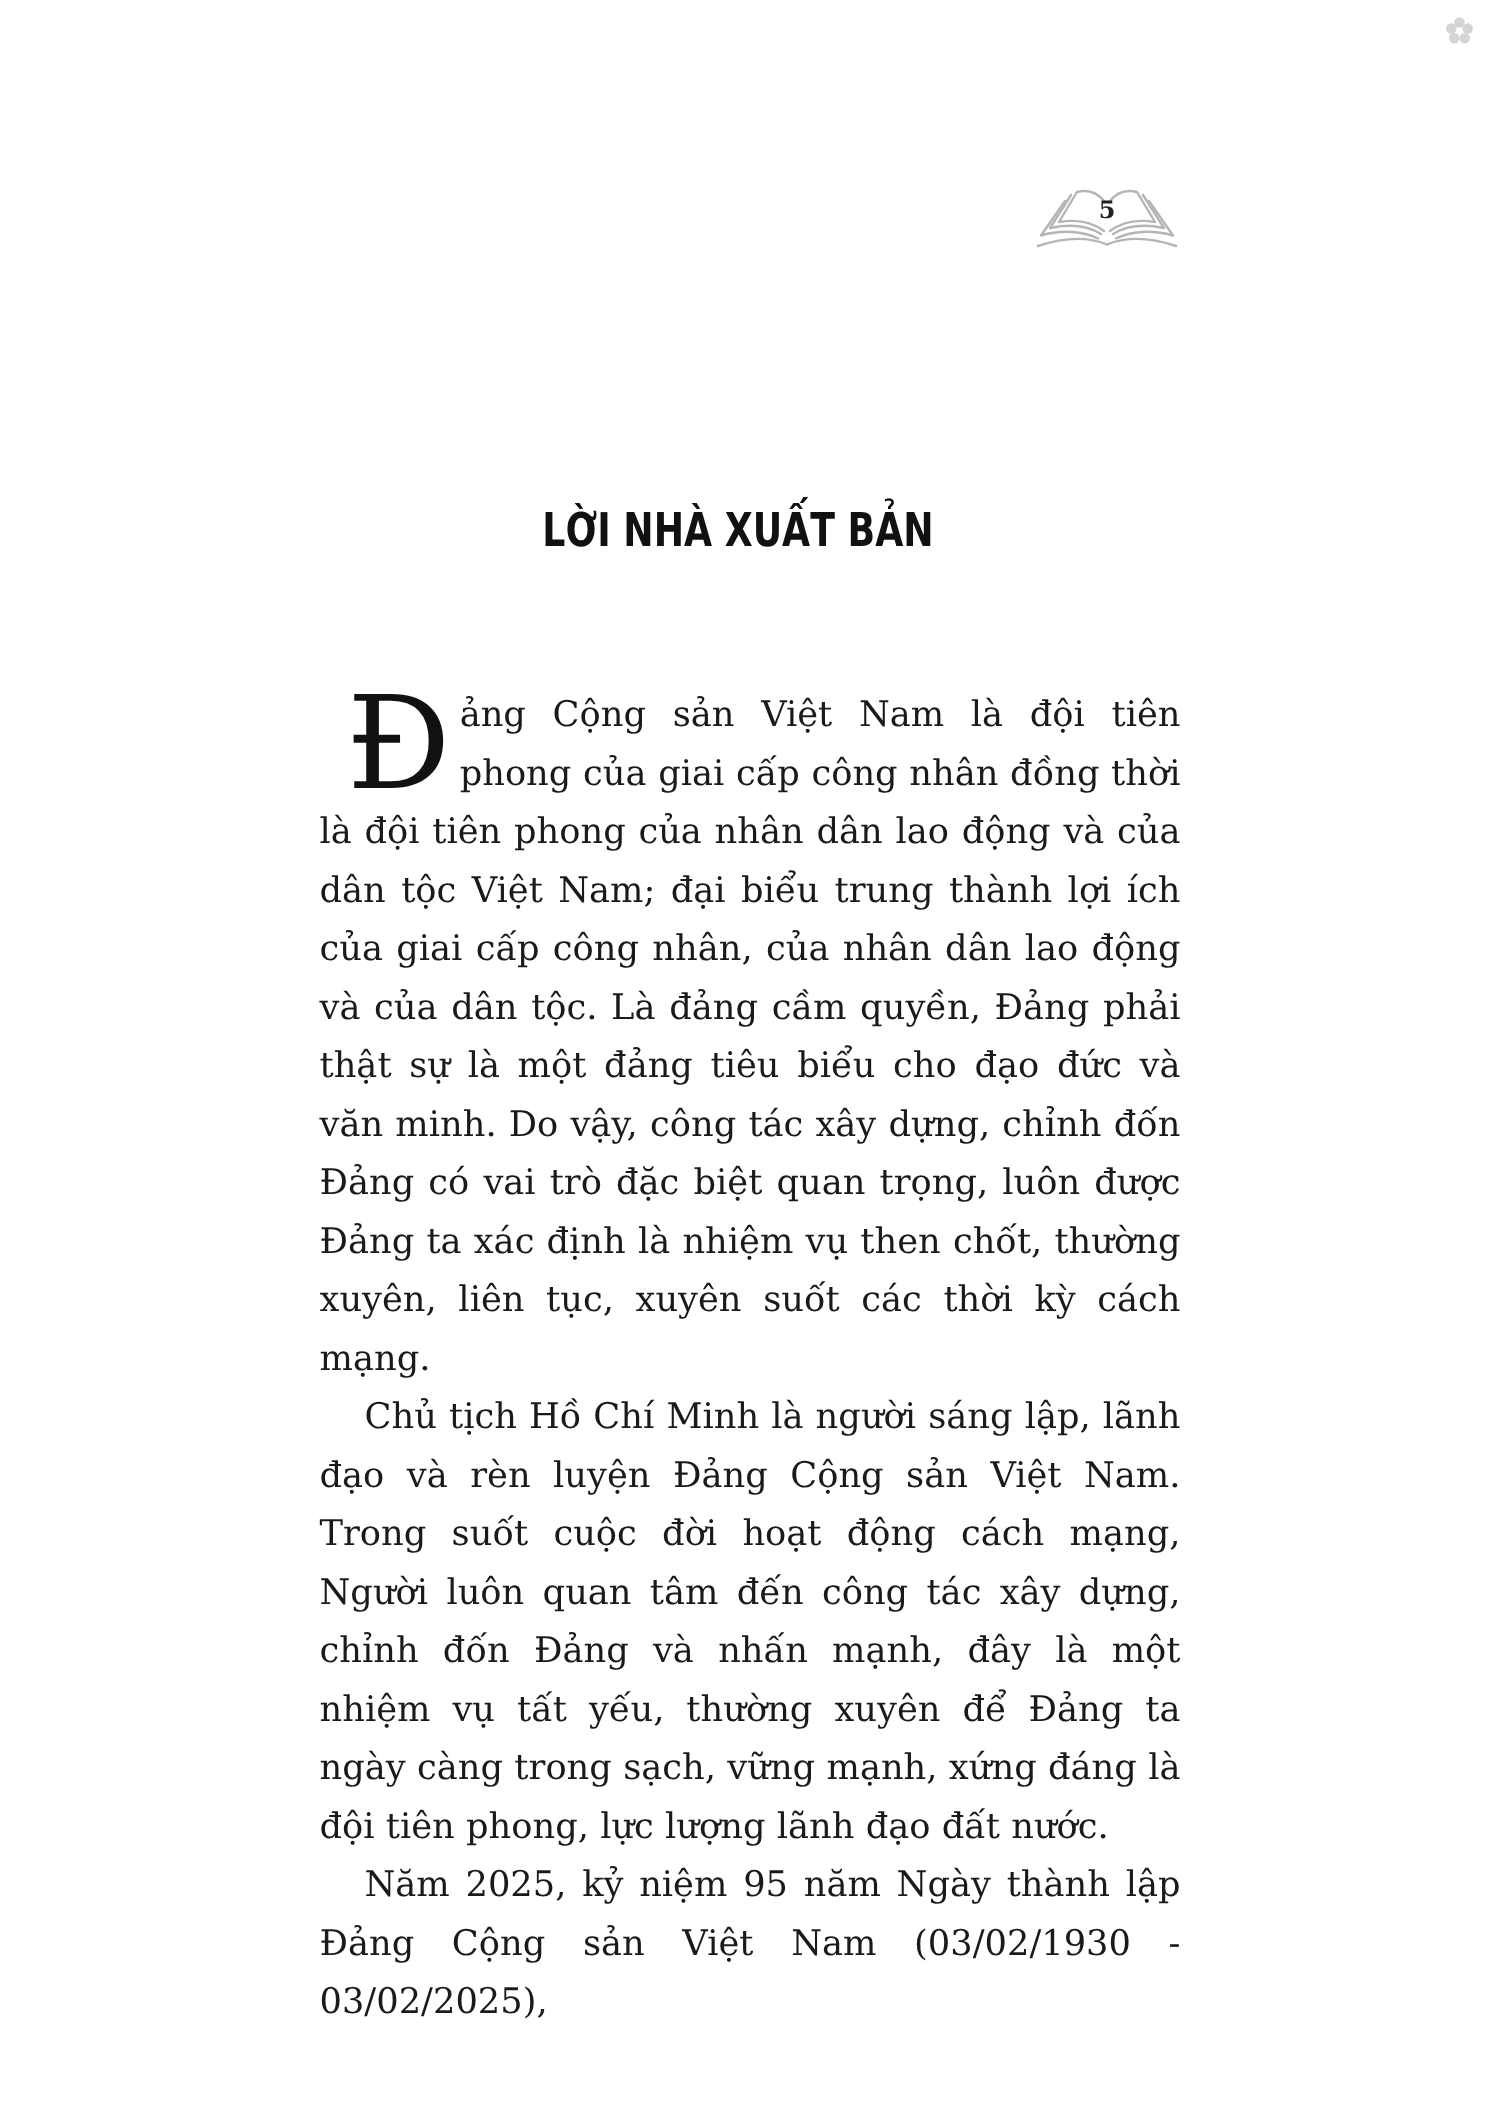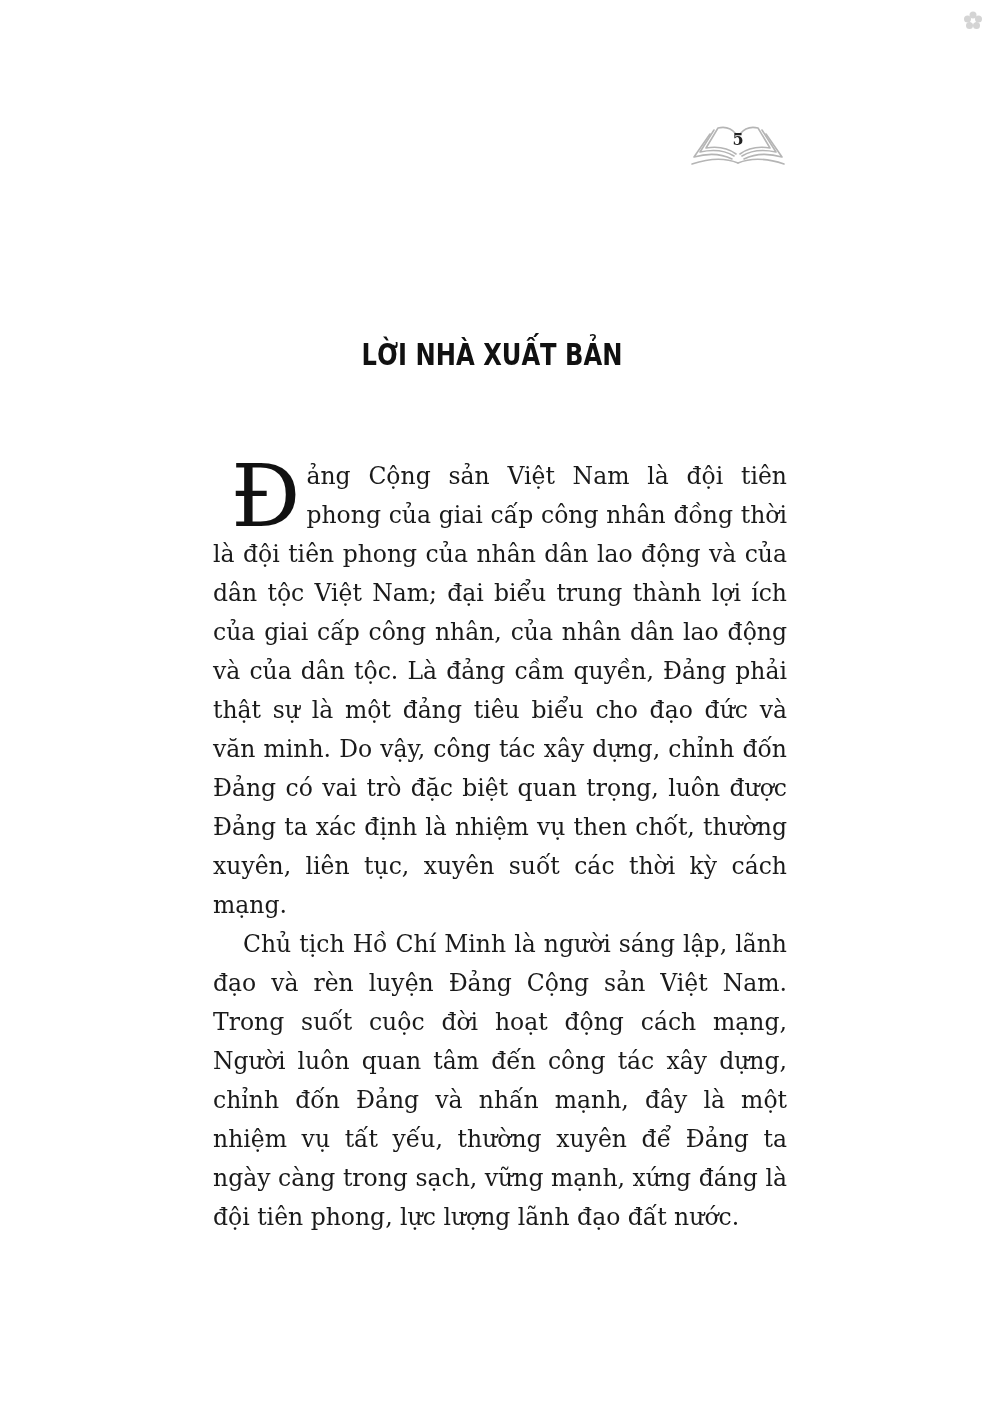--- a/index.html
+++ b/index.html
@@ -123,13 +123,14 @@
     </g>
   </svg>
   <div class="page-number">5</div>
 </div>
 
 <h1 class="chapter-title" style="margin:0;">LỜI NHÀ XUẤT BẢN</h1>
 
 <div class="body-text">
   <p class="first"><span class="drop-cap">Đ</span><span>ảng Cộng sản Việt Nam là đội tiên phong của giai cấp công nhân đồng thời là đội tiên phong của nhân dân lao động và của dân tộc Việt Nam; đại biểu trung thành lợi ích của giai cấp công nhân, của nhân dân lao động và của dân tộc. Là đảng cầm quyền, Đảng phải thật sự là một đảng tiêu biểu cho đạo đức và văn minh. Do vậy, công tác xây dựng, chỉnh đốn Đảng có vai trò đặc biệt quan trọng, luôn được Đảng ta xác định là nhiệm vụ then chốt, thường xuyên, liên tục, xuyên suốt các thời kỳ cách mạng.</span></p>
   <p>Chủ tịch Hồ Chí Minh là người sáng lập, lãnh đạo và rèn luyện Đảng Cộng sản Việt Nam. Trong suốt cuộc đời hoạt động cách mạng, Người luôn quan tâm đến công tác xây dựng, chỉnh đốn Đảng và nhấn mạnh, đây là một nhiệm vụ tất yếu, thường xuyên để Đảng ta ngày càng trong sạch, vững mạnh, xứng đáng là đội tiên phong, lực lượng lãnh đạo đất nước.</p>
+  <p>Năm 2025, kỷ niệm 95 năm Ngày thành lập Đảng Cộng sản Việt Nam (03/02/1930 - 03/02/2025),</p>
 </div>
 
 </body></html>

